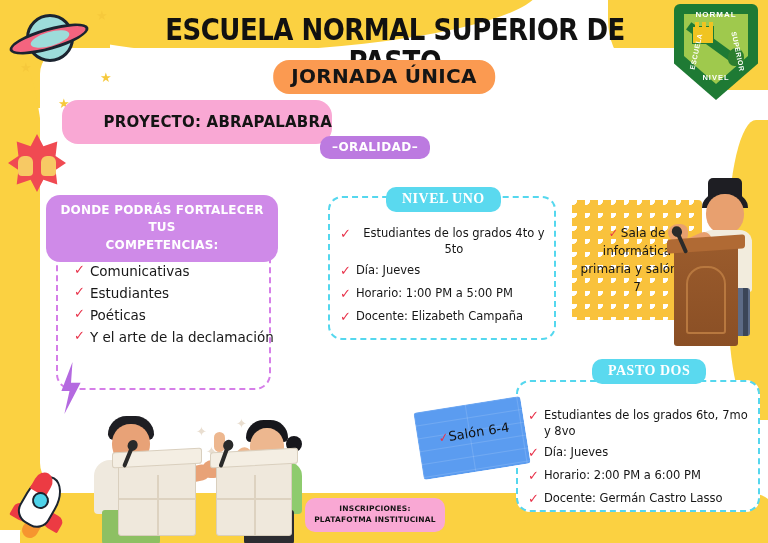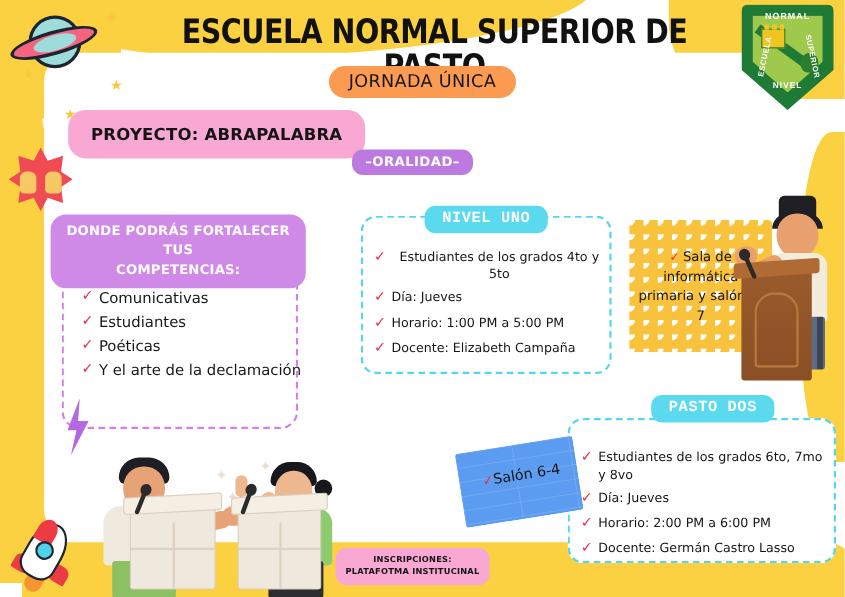--- a/index.html
+++ b/index.html
@@ -46,21 +46,21 @@
   .title{
     position:absolute; left:140px; top:14px; width:510px; text-align:center;
     font-family:"DejaVu Sans", sans-serif;
     font-weight:900; font-size:26px; letter-spacing:-0.5px;
     color:#111111; line-height:1.05;
     transform:scaleY(1.18); transform-origin:top center;
   }
   .jornada{
     position:absolute; left:50%; top:60px; transform:translateX(-50%);
     background:#fb9a51; color:#151515;
-    font-family:"DejaVu Sans", sans-serif; font-weight:400; font-size:16px;
+    font-family:"DejaVu Sans", sans-serif; font-weight:700; font-size:20px;
     padding:4px 18px 6px; border-radius:16px; letter-spacing:.3px;
     white-space:nowrap;
   }
 
   
   .logo{
     position:absolute; right:10px; top:4px; width:84px; height:96px;
   }
   .logo .shield{
     position:absolute; inset:0;
@@ -105,21 +105,21 @@
   .logo .w-right{
     position:absolute; right:-10px; top:44px; width:60px; text-align:center;
     font-size:7px; font-weight:900; color:#ffffff; letter-spacing:.5px;
     transform:rotate(78deg);
   }
 
   
   .proyecto{
     position:absolute; left:62px; top:100px; width:270px; height:44px;
     background:#f9a8d4; border-radius:16px 16px 16px 16px;
-    display:flex; align-items:center; justify-content:center;
+    display:flex; align-items:center; justify-content:flex-end;
   }
   .proyecto span{
     font-family:"DejaVu Sans", sans-serif; font-weight:900; font-size:15px;
     color:#141414; letter-spacing:.2px;
   }
   .oralidad{
     position:absolute; left:320px; top:136px;
     background:#bc7ae0; color:#ffffff;
     font-family:"DejaVu Sans", sans-serif; font-weight:900; font-size:12px;
     padding:4px 12px 5px; border-radius:10px; letter-spacing:.4px;
@@ -155,21 +155,21 @@
   .nivel{
     position:absolute; background:#ffffff;
     border:2px dashed #54d7ee; border-radius:14px;
   }
   .nivel .blk{
     position:absolute; left:9px; top:11px; right:-9px; bottom:-11px;
     background:#111111; border-radius:14px; z-index:-1;
   }
   .nivel-badge{
     position:absolute; background:#5ad9ef; color:#ffffff;
-    font-family:Liberation Mono, monospace; font-weight:900; font-size:14px;
+    font-family:Liberation Serif, serif; font-weight:900; font-size:14px;
     padding:4px 16px 5px; border-radius:10px; letter-spacing:.5px;
     white-space:nowrap;
   }
   .nivel ul{ padding:0; margin:0; }
   .nivel li{
     list-style:none; display:flex; align-items:flex-start; gap:5px;
     font-family:"DejaVu Sans", sans-serif; font-size:11.5px; color:#161616;
     line-height:1.35; margin-bottom:6px;
   }
   #nivel-uno{ left:328px; top:196px; width:228px; height:144px; }

